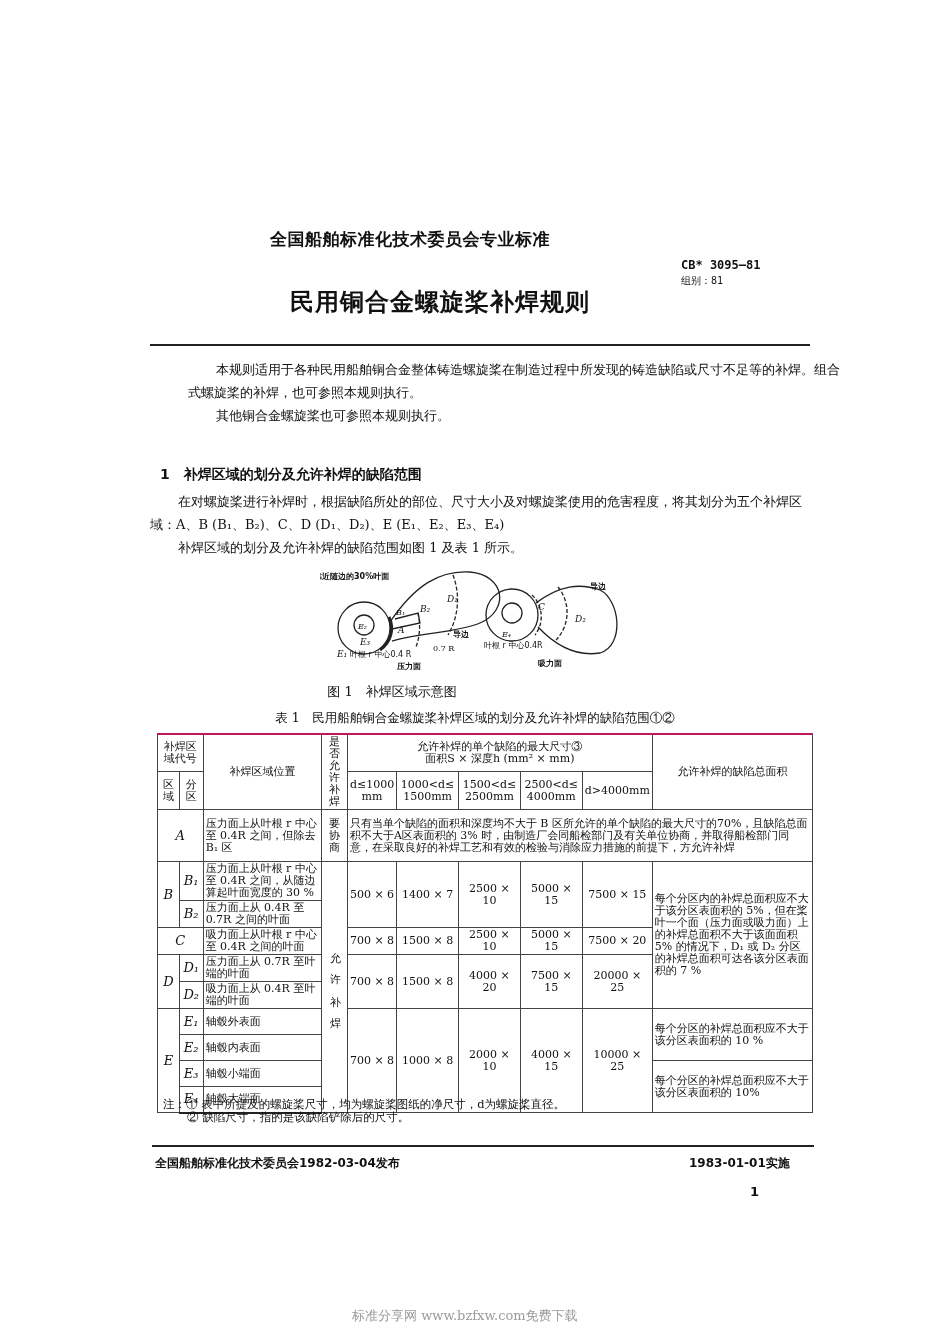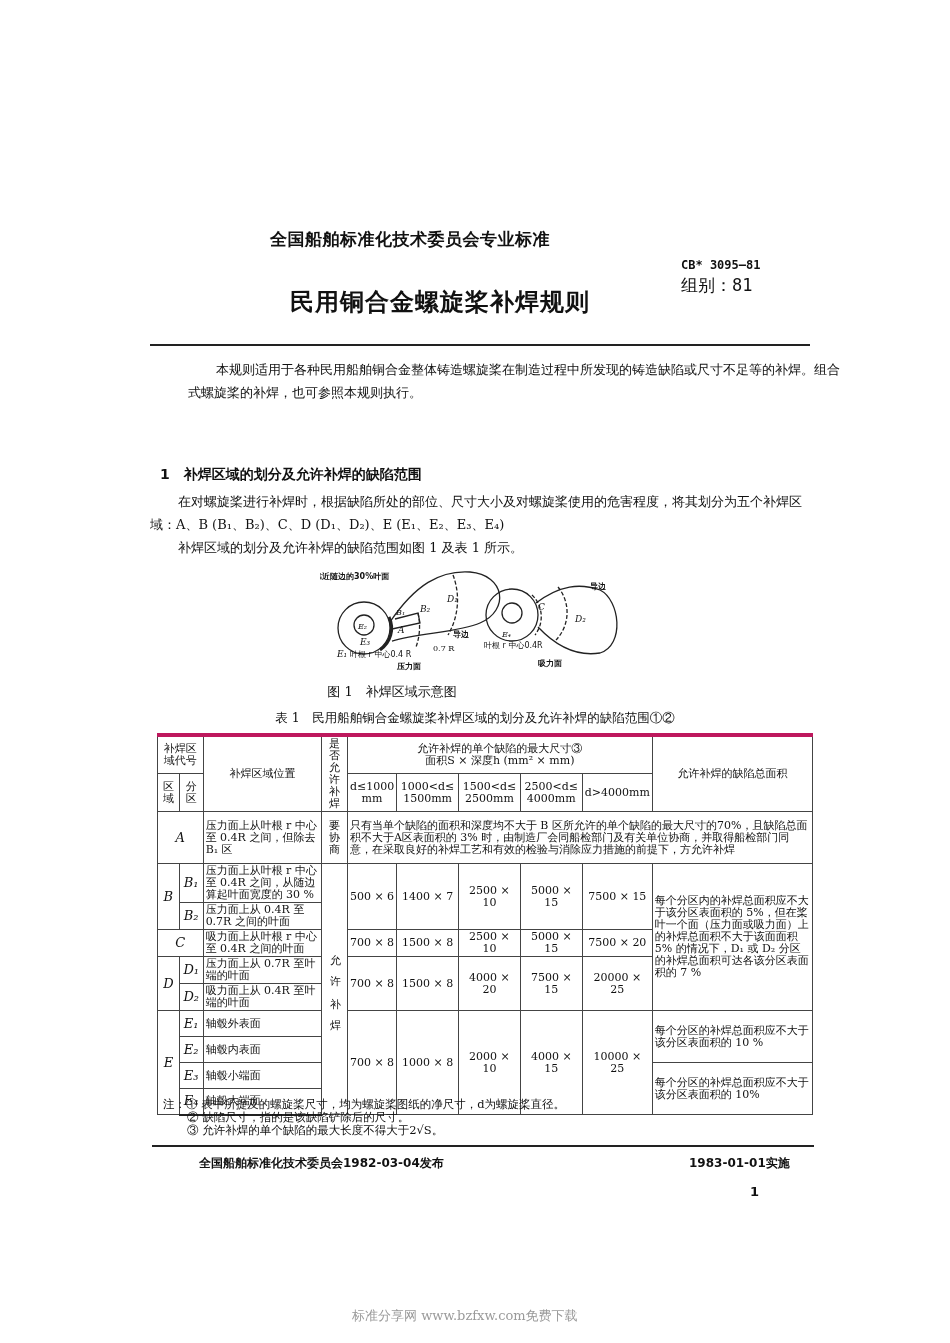--- a/index.html
+++ b/index.html
@@ -2,55 +2,56 @@
 <html><head>
 <meta charset="utf-8">
 <style>
   html, body { margin: 0; padding: 0; background: #ffffff; }
   body { width: 950px; height: 1343px; position: relative; overflow: hidden;
          font-family: "DejaVu Serif", "Liberation Serif", serif; color: #111; }
   .abs { position: absolute; }
   .bold-sans { font-family: "DejaVu Sans", "Liberation Sans", sans-serif; font-weight: bold; }
   .org-title { left: 270px; top: 228px; font-size: 17px; letter-spacing: 0.5px; }
   .std-code { left: 681px; top: 258px; font-size: 12px; font-family: "DejaVu Sans Mono", monospace; font-weight: bold; }
-  .std-group { left: 681px; top: 274px; font-size: 17px; font-family: "DejaVu Sans Mono", monospace; text-align: right; }
+  .std-group { left: 681px; top: 274px; font-size: 10px; font-family: "DejaVu Sans Mono", monospace; text-align: right; }
   .doc-title { left: 290px; top: 286px; font-size: 24px; letter-spacing: 1px; }
   .rule { left: 150px; width: 660px; height: 0; border-top: 2px solid #222; }
   .para { left: 150px; width: 660px; font-size: 13px; line-height: 23px; }
   .para p { margin: 0; }
   .indent { text-indent: 28px; }
   .sec-heading { left: 160px; top: 466px; font-size: 14px; }
   .fig-caption { left: 0; width: 784px; top: 683px; text-align: center; font-size: 13px; }
   .tbl-caption { left: 0; width: 950px; top: 710px; text-align: center; font-size: 12.5px; }
   table.main { position: absolute; left: 157px; top: 733px; width: 656px; border-collapse: collapse;
                font-size: 11px; line-height: 12px; }
   table.main td { border: 1px solid #444; padding: 1px 2px; text-align: center; vertical-align: middle; }
-  table.main tr.top-border td { border-top: 4px solid #be185d; text-align: center; }
+  table.main tr.top-border td { border-top: 2px solid #be185d; text-align: center; }
   table.main tr.bot-border td { border-bottom: 2px solid #222; }
   table.main td.l { text-align: left; }
   table.main td.it { font-style: italic; font-size: 13px; }
   .notes { left: 163px; top: 1098px; font-size: 11.5px; line-height: 13px; }
   .notes div { white-space: nowrap; }
-  .footer-left { left: 155px; top: 1155px; font-size: 12px; margin-left: 44px; }
+  .footer-left { left: 155px; top: 1155px; font-size: 12px; }
   .footer-right { left: 689px; top: 1155px; font-size: 12px; text-align: right; }
   .page-num { left: 750px; top: 1184px; font-size: 13px; font-weight: bold; font-family: "DejaVu Sans", sans-serif; }
   .watermark { left: 352px; top: 1307px; font-size: 13px; color: #9a9a9a; }
 </style>
 </head>
 <body>
 
 <div class="abs bold-sans org-title">全国船舶标准化技术委员会专业标准</div>
 <div class="abs std-code">CB* 3095—81</div>
 <div class="abs std-group">组别：81</div>
 <div class="abs bold-sans doc-title">民用铜合金螺旋桨补焊规则</div>
 
 <div class="abs rule" style="top:344px;"></div>
 
 <div class="abs para" style="top:358px;margin-left:38px;">
   <p class="indent">本规则适用于各种民用船舶铜合金整体铸造螺旋桨在制造过程中所发现的铸造缺陷或尺寸不足等的补焊。组合式螺旋桨的补焊，也可参照本规则执行。</p>
+  <p class="indent">其他铜合金螺旋桨也可参照本规则执行。</p>
 </div>
 
 <div class="abs bold-sans sec-heading">1　补焊区域的划分及允许补焊的缺陷范围</div>
 <div class="abs para" style="top:490px;">
   <p class="indent">在对螺旋桨进行补焊时，根据缺陷所处的部位、尺寸大小及对螺旋桨使用的危害程度，将其划分为五个补焊区域：A、B (B₁、B₂)、C、D (D₁、D₂)、E (E₁、E₂、E₃、E₄)</p>
   <p class="indent">补焊区域的划分及允许补焊的缺陷范围如图 1 及表 1 所示。</p>
 </div>
 
 <svg class="abs" style="left:320px; top:565px;" width="320" height="112" viewBox="0 0 320 112">
   <g fill="none" stroke="#222" stroke-width="1.3">
@@ -200,20 +201,19 @@
   <tr class="bot-border" style="height:26px">
     <td class="it">E₄</td>
     <td class="l">轴毂大端面</td>
   </tr>
 </tbody>
   </table>
 
 <div class="abs notes">
   <div>注：① 表中所提及的螺旋桨尺寸，均为螺旋桨图纸的净尺寸，d为螺旋桨直径。</div>
   <div style="padding-left:24px">② 缺陷尺寸，指的是该缺陷铲除后的尺寸。</div>
-  <div style="padding-left:24px">③ 允许补焊的单个缺陷的最大长度不得大于2√S。</div>
 </div>
 
 <div class="abs rule" style="top:1145px; left:152px; width:662px;"></div>
 <div class="abs bold-sans footer-left">全国船舶标准化技术委员会1982-03-04发布</div>
 <div class="abs bold-sans footer-right">1983-01-01实施</div>
 <div class="abs page-num">1</div>
 <div class="abs watermark">标准分享网 www.bzfxw.com免费下载</div>
 
 </body></html>

